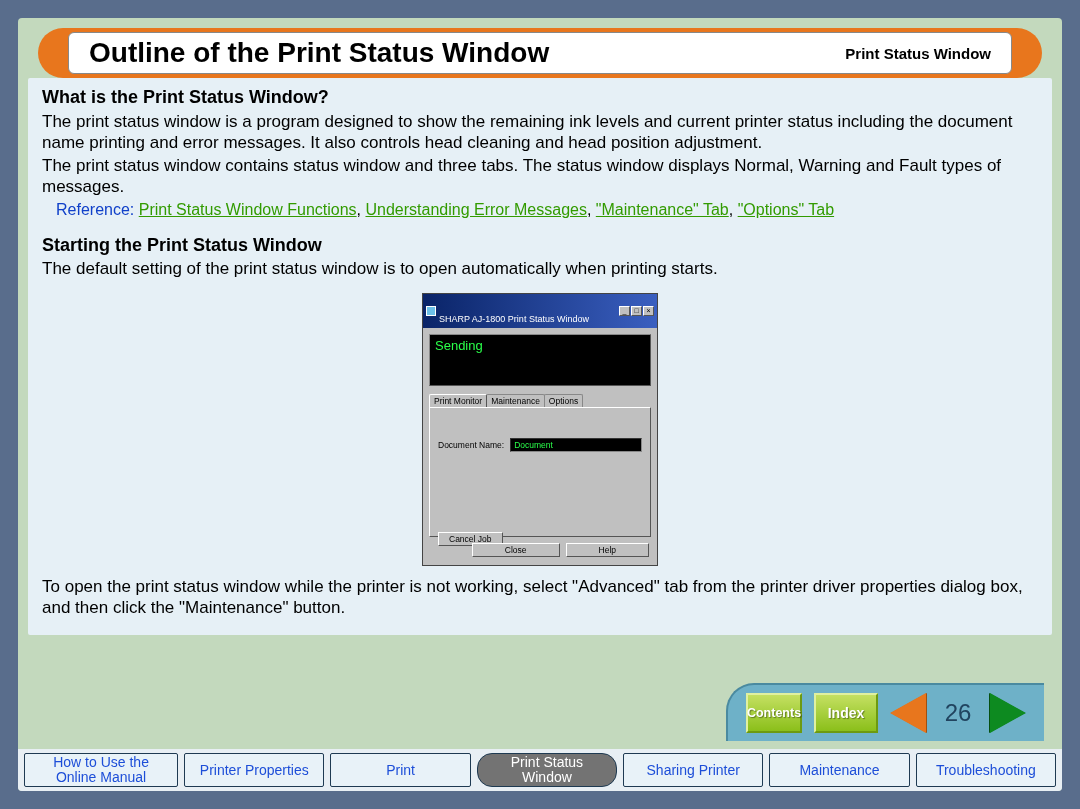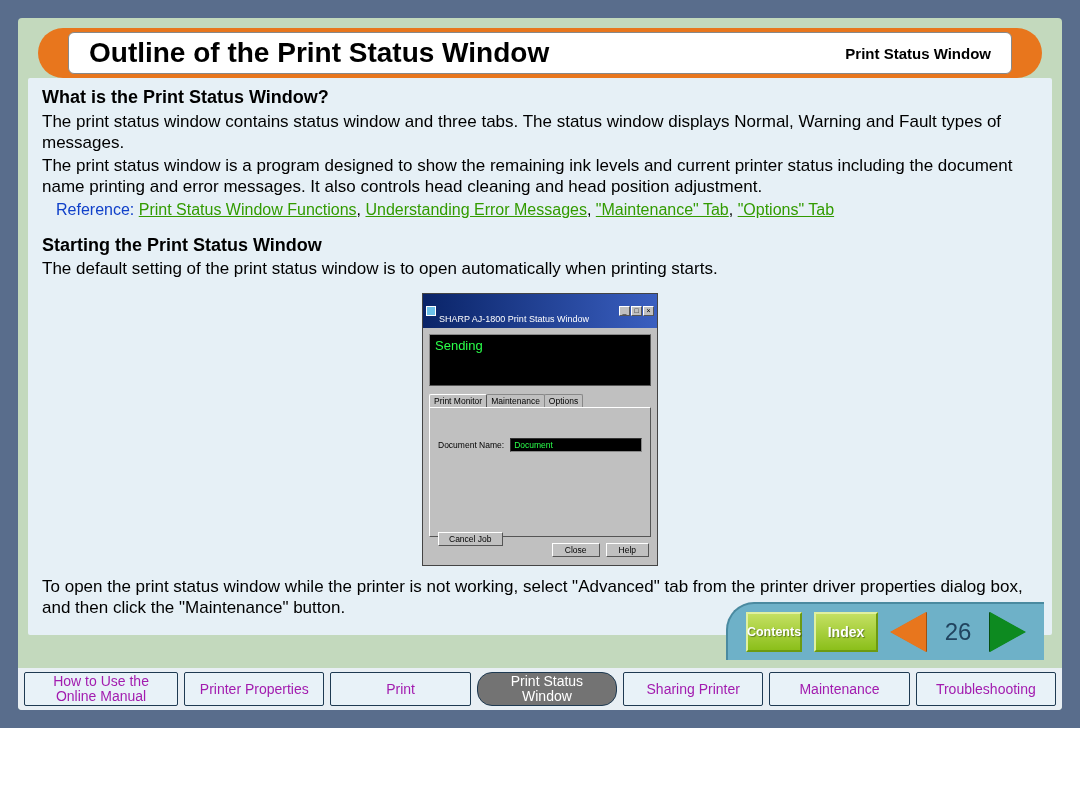--- a/index.html
+++ b/index.html
@@ -6,21 +6,21 @@
     box-sizing: border-box;
     margin: 0;
     padding: 0;
   }
   body {
     font-family: Arial, Helvetica, sans-serif;
     background: #fff;
   }
   .page {
     width: 1080px;
-    height: 728px;
+    height: 809px;
     background: #596d8c;
     padding: 18px;
     position: relative;
   }
   .outer {
     width: 100%;
     height: 100%;
     background: #c3d9bd;
     border-radius: 4px;
     position: relative;
@@ -220,21 +220,21 @@
     justify-content: flex-start;
     margin-top: 80px;
   }
   .win-bottom {
     display: flex;
     justify-content: flex-end;
     gap: 6px;
     padding: 6px 8px 8px 8px;
   }
   .win-bottom .win-btn {
-    padding: 1px 12px;
+    padding: 1px 32px;
   }
 
   .nav-row {
     position: absolute;
     right: 18px;
     bottom: 50px;
     display: flex;
     align-items: center;
     gap: 12px;
     background: #6eb1c8;
@@ -293,21 +293,21 @@
     height: 42px;
     background: #e8eff4;
     display: flex;
     padding: 4px 6px;
     gap: 6px;
   }
   .btab {
     flex: 1;
     border: 1px solid #1e3a52;
     background: #e8f2f8;
-    color: #a21caf;
+    color: #1d4ed8;
     font-size: 14px;
     display: flex;
     flex-direction: column;
     justify-content: center;
     align-items: center;
     cursor: pointer;
     border-radius: 2px;
     line-height: 1.05;
     text-align: center;
   }
@@ -331,22 +331,22 @@
         <div class="title-bar-bg"></div>
         <div class="title-bar-inner">
           <h1>Outline of the Print Status Window</h1>
           <span class="section-label">Print Status Window</span>
         </div>
       </div>
     </div>
 
     <div class="content-area">
       <h2>What is the Print Status Window?</h2>
+      <p>The print status window is a program designed to show the remaining ink levels and current printer status including the document name printing and error messages. It also controls head cleaning and head position adjustment.</p>
       <p>The print status window contains status window and three tabs. The status window displays Normal, Warning and Fault types of messages.</p>
-      <p>The print status window is a program designed to show the remaining ink levels and current printer status including the document name printing and error messages. It also controls head cleaning and head position adjustment.</p>
       <div class="ref-line">
         <span class="ref-label">Reference:</span>
         <span class="ref-link">Print Status Window Functions</span><span class="ref-sep">, </span>
         <span class="ref-link">Understanding Error Messages</span><span class="ref-sep">, </span>
         <span class="ref-link">"Maintenance" Tab</span><span class="ref-sep">, </span>
         <span class="ref-link">"Options" Tab</span>
       </div>
 
       <h2 class="spaced">Starting the Print Status Window</h2>
       <p>The default setting of the print status window is to open automatically when printing starts.</p>

